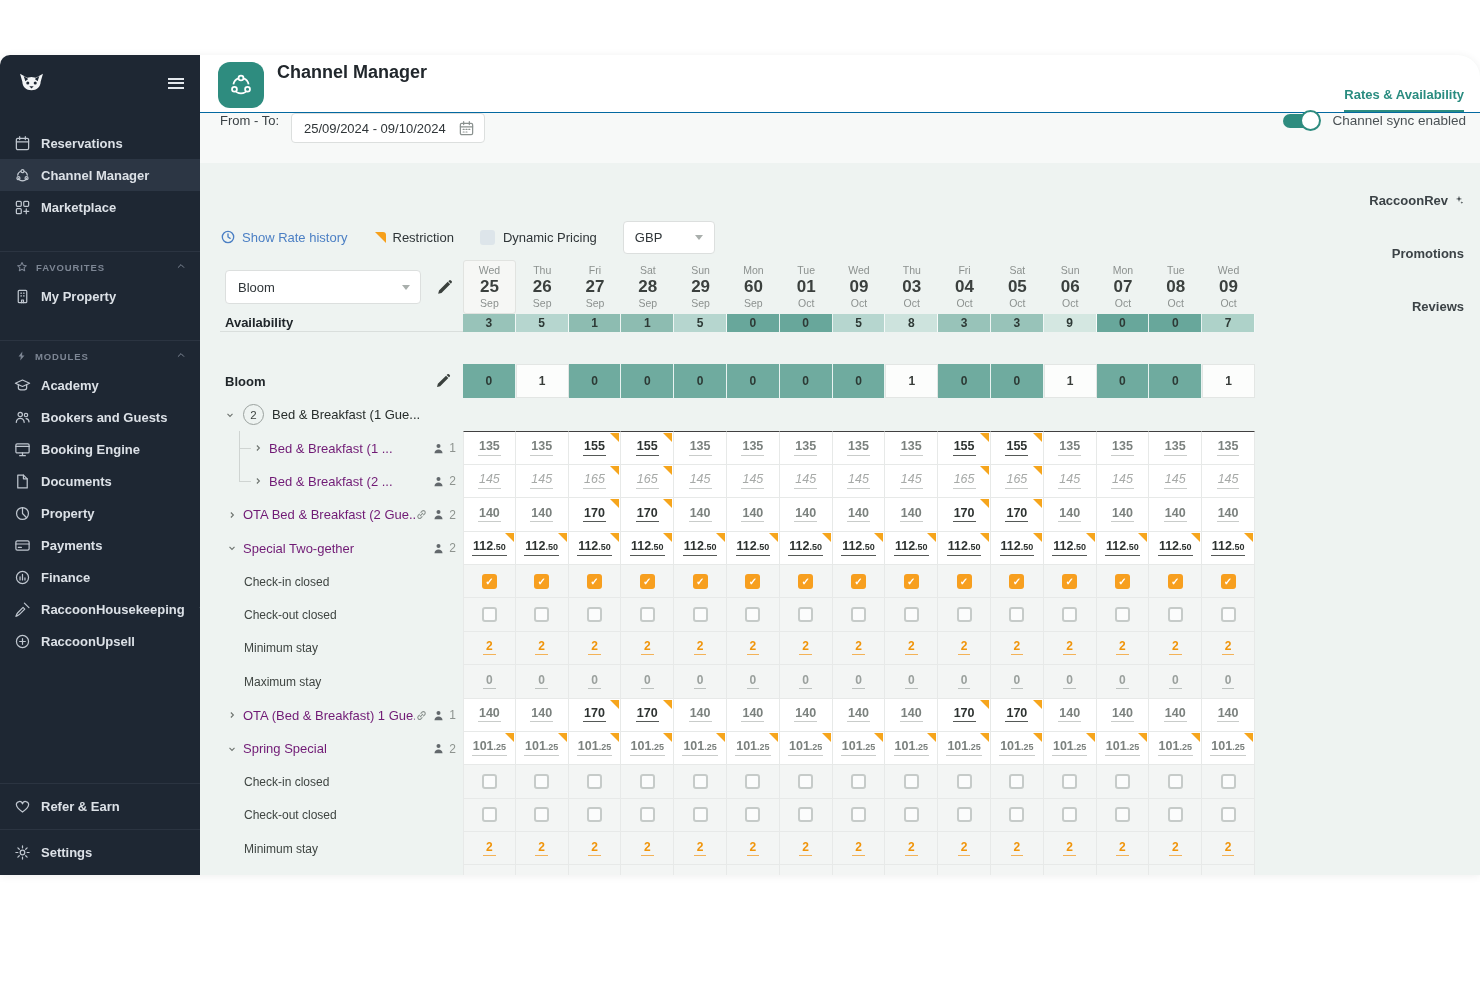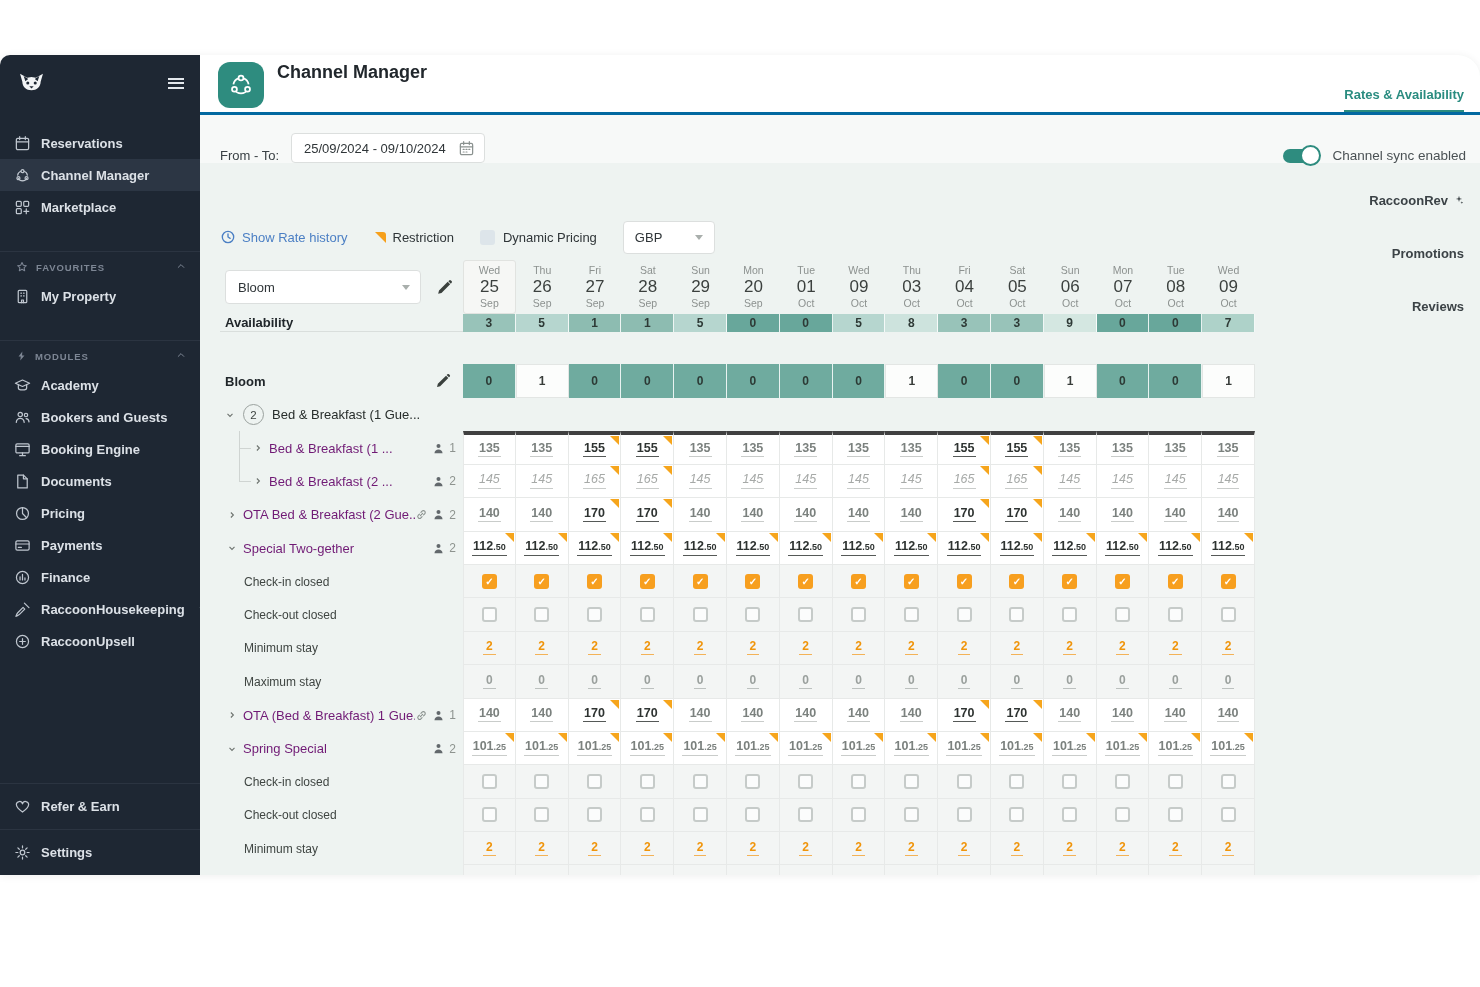--- a/index.html
+++ b/index.html
@@ -27,21 +27,21 @@
   .sparkle{margin-left:2px;}
   
   .main{flex:1;min-width:0;display:flex;flex-direction:column;background:#eef3f1;}
   .app-header{height:57px;background:#fff;display:flex;gap:13px;padding:7px 16px 0 18px;flex-shrink:0;}
   .app-icon{width:46px;height:46px;border-radius:12px;background:#2e8c7f;display:flex;align-items:center;justify-content:center;}
   .head-col{display:flex;flex-direction:column;flex:1;min-width:0;}
   .page-title{font-size:18px;font-weight:700;color:#21272c;line-height:1.2;}
   .tabs{display:flex;gap:27px;margin-top:3px;font-size:13px;font-weight:700;color:#3b4246;align-items:flex-end;flex-direction:column;}
   .tab{padding-bottom:8px;cursor:pointer;display:flex;align-items:center;gap:4px;border-bottom:3px solid transparent;}
   .tab.active{color:#2a8c80;border-bottom-color:#2a8c80;}
-  .subband{height:51px;background:#f7f9f8;display:flex;align-items:flex-end;padding:0 14px 0 20px;flex-shrink:0;border-top:3px solid #0369a1;}
+  .subband{height:51px;background:#f7f9f8;display:flex;align-items:flex-start;padding:0 14px 0 20px;flex-shrink:0;border-top:1px solid #0369a1;}
   .fromto-label{font-size:13px;color:#3a4145;margin-right:12px;}
   .date-input{display:flex;align-items:center;gap:12px;background:#fff;border:1px solid #dcdfde;border-radius:4px;
     height:30px;padding:0 9px 0 12px;font-size:13px;color:#2f3538;cursor:pointer;}
   .sync{margin-left:auto;display:flex;align-items:center;gap:13px;font-size:13.5px;color:#4a5154;}
   .toggle{width:36px;height:14px;background:#2e8c7f;border-radius:8px;position:relative;cursor:pointer;}
   .toggle .knob{position:absolute;right:-2px;top:-3.5px;width:21px;height:21px;border-radius:50%;
     background:#fff;border:2px solid #2e8c7f;}
   .content{height:712px;padding:16px 0 0 20px;overflow:hidden;position:relative;}
   
   .controls{display:flex;align-items:center;height:24px;margin-bottom:11px;font-size:13px;gap:0;margin-top:46px;}
@@ -58,21 +58,21 @@
   .label-col{width:243px;flex-shrink:0;display:flex;align-items:center;padding-left:5px;position:relative;min-width:0;}
   .cells{display:flex;}
   .cell{width:52.8px;display:flex;align-items:center;justify-content:center;position:relative;font-size:12px;}
   .selector-row{height:54px;}
   .room-select{width:196px;height:34px;background:#fff;border:1px solid #dcdfde;border-radius:4px;display:flex;
     align-items:center;justify-content:space-between;padding:0 10px 0 12px;font-size:13px;color:#2f3538;cursor:pointer;}
   .pencil-btn{margin-left:15px;cursor:pointer;display:inline-flex;}
   .datecell{flex-direction:column;gap:0;padding:2px 0;cursor:pointer;}
   .datecell.sel{background:#f6f7f5;border:1px solid #e1e3e0;border-radius:3px;}
   .dow,.mon{font-size:10.5px;color:#8c918f;line-height:1.25;}
-  .dnum{font-size:17px;color:#3b403e;font-weight:400;line-height:1.15;}
+  .dnum{font-size:17px;color:#3b403e;font-weight:700;line-height:1.15;}
   .avail-row{height:18px;}
   .avail-row .label-col{font-weight:700;font-size:13px;color:#20262a;border-bottom:1px solid #d9dedc;}
   .acell{color:#2e3a36;font-weight:700;border-right:1px solid rgba(255,255,255,.85);}
   .spacer{height:32px;}
   .bloom-row{height:34px;}
   .bloom-row .label-col{font-weight:700;font-size:13px;color:#20262a;}
   .bcell{font-weight:700;color:#2c3a35;}
   .bcell.zero{background:#6fab9f;border-right:1px solid rgba(255,255,255,.85);}
   .bcell.one{background:#fcfdfc;color:#383d3a;box-shadow:inset 0 0 0 1px #e3e6e4;}
   .r{height:33.4px;}
@@ -82,21 +82,21 @@
   .rate-label{font-size:13px;color:#701a75;white-space:nowrap;overflow:hidden;text-overflow:clip;}
   .tree{width:28px;align-self:stretch;position:relative;flex-shrink:0;}
   .tree::before{content:'';position:absolute;left:14px;top:0;height:50%;width:11px;
     border-left:1px solid #cfd4d2;border-bottom:1px solid #cfd4d2;}
   .tree.mid::after{content:'';position:absolute;left:14px;top:50%;bottom:0;border-left:1px solid #cfd4d2;}
   .guests{margin-left:auto;display:flex;align-items:center;gap:4px;padding-right:7px;color:#8d938f;font-size:12px;flex-shrink:0;}
   .sub-label{padding-left:19px;font-size:12px;color:#3f4542;}
   
   .vcell{background:#fff;border-right:1px solid #e7e9e8;border-bottom:1px solid #e7e9e8;cursor:text;}
   .vcell.fc{border-left:1px solid #e7e9e8;}
-  .rt .vcell{border-top:4px solid #404040;}
+  .rt .vcell{border-top:1px solid #404040;}
   .graycell{background:#f3f5f4;}
   .flag{position:absolute;top:1px;right:1px;width:0;height:0;border-top:9px solid #f6a51c;border-left:9px solid transparent;}
   .val{border-bottom:1px solid #c9ccca;padding:0 1px 2px;line-height:1;display:inline-flex;align-items:baseline;font-size:12.5px;}
   .pc-n .val{color:#7b817e;font-weight:700;}
   .pc-e .val{color:#2e3331;font-weight:700;border-bottom-color:#555957;}
   .pc-i .val{color:#a6a9a7;font-style:italic;font-weight:400;}
   .val .dec{font-size:9px;}
   .cb{width:15px;height:15px;border-radius:3px;display:flex;align-items:center;justify-content:center;cursor:pointer;}
   .cb.on{background:#f79f1f;}
   .cb.on::after{content:'\2713';color:#fff;font-size:10px;font-weight:700;}
@@ -227,21 +227,21 @@
           </span>
           <span>Documents</span>
         </div>
         <div class="sitem">
           <span class="icn">
             <svg width="17" height="17" viewBox="0 0 18 18" fill="none" stroke="#bfc6cf" stroke-width="1.3" stroke-linecap="round" stroke-linejoin="round">
               <circle cx="9" cy="9" r="6.3"></circle>
               <path d="M9 2.7V9l4.4 4.5"></path>
             </svg>
           </span>
-          <span>Pricing</span>
+          <span>Property</span>
         </div>
         <div class="sitem">
           <span class="icn">
             <svg width="17" height="17" viewBox="0 0 18 18" fill="none" stroke="#bfc6cf" stroke-width="1.3" stroke-linecap="round" stroke-linejoin="round">
               <rect x="2" y="4" width="14" height="10" rx="1.5"></rect>
               <path d="M2 7.4h14M4.6 11h3.2"></path>
             </svg>
           </span>
           <span>Payments</span>
         </div>
@@ -419,21 +419,21 @@
               <span class="dnum">28</span>
               <span class="mon">Sep</span>
             </div>
             <div class="cell datecell">
    <span class="dow">Sun</span>
               <span class="dnum">29</span>
               <span class="mon">Sep</span>
             </div>
             <div class="cell datecell">
    <span class="dow">Mon</span>
-              <span class="dnum">20</span>
+              <span class="dnum">60</span>
               <span class="mon">Sep</span>
             </div>
             <div class="cell datecell">
    <span class="dow">Tue</span>
               <span class="dnum">01</span>
               <span class="mon">Oct</span>
             </div>
             <div class="cell datecell">
    <span class="dow">Wed</span>
               <span class="dnum">09</span>

